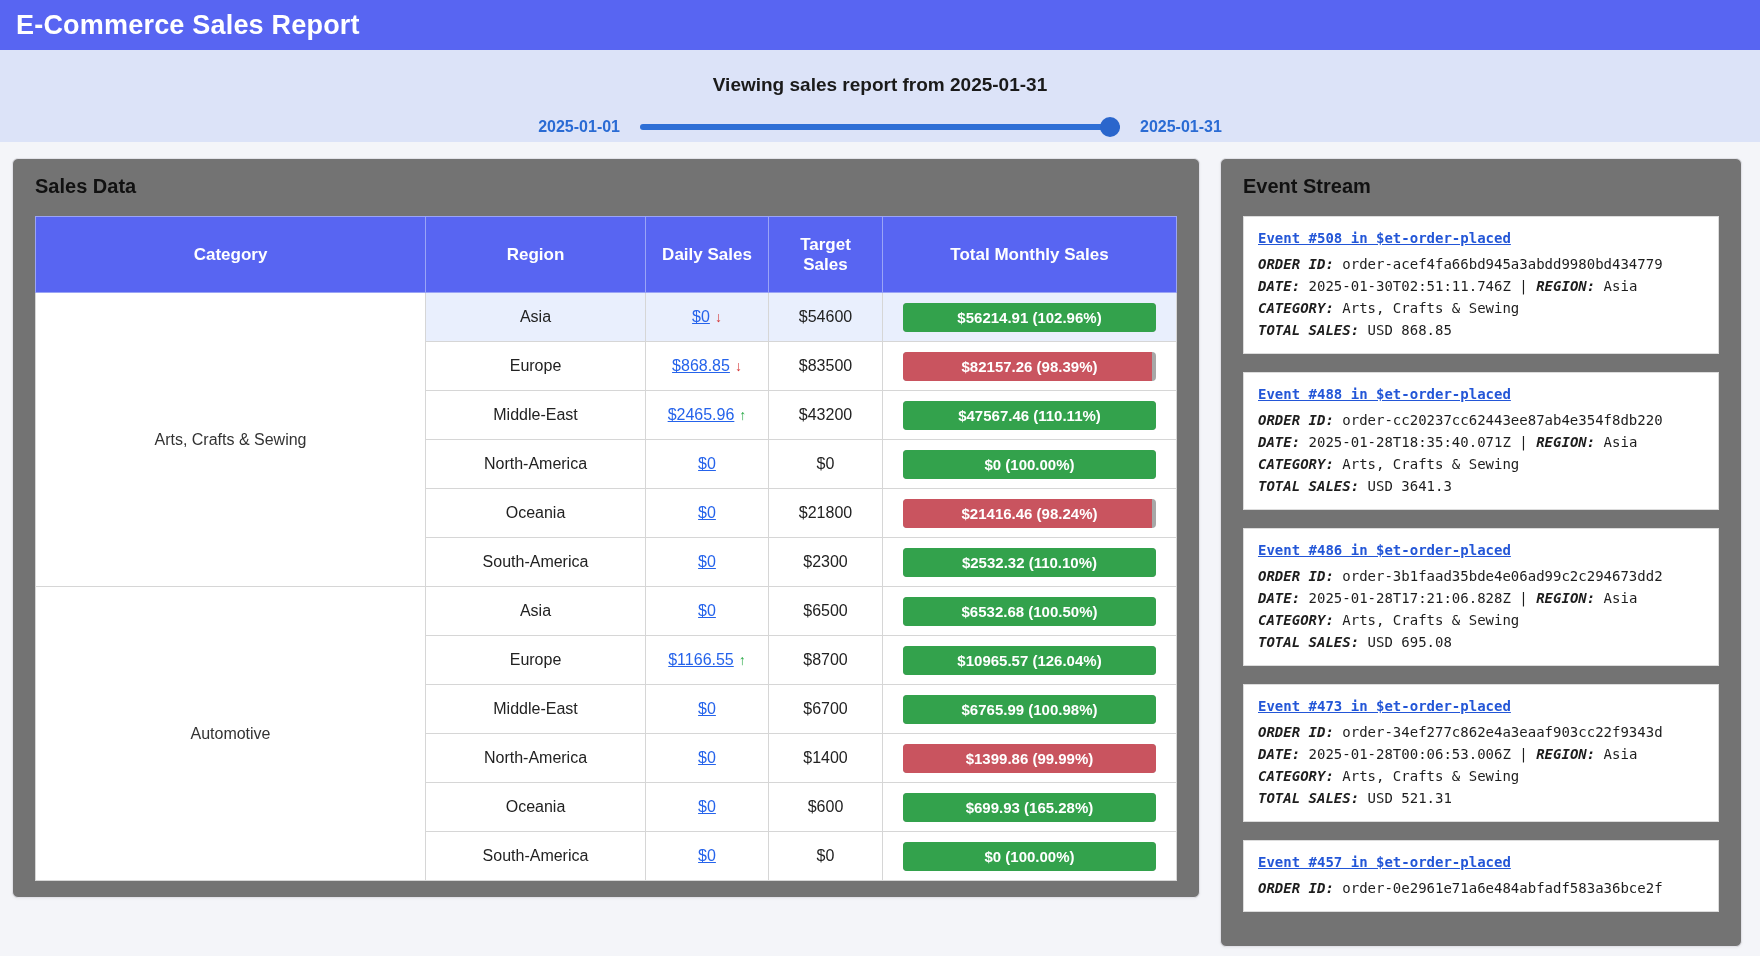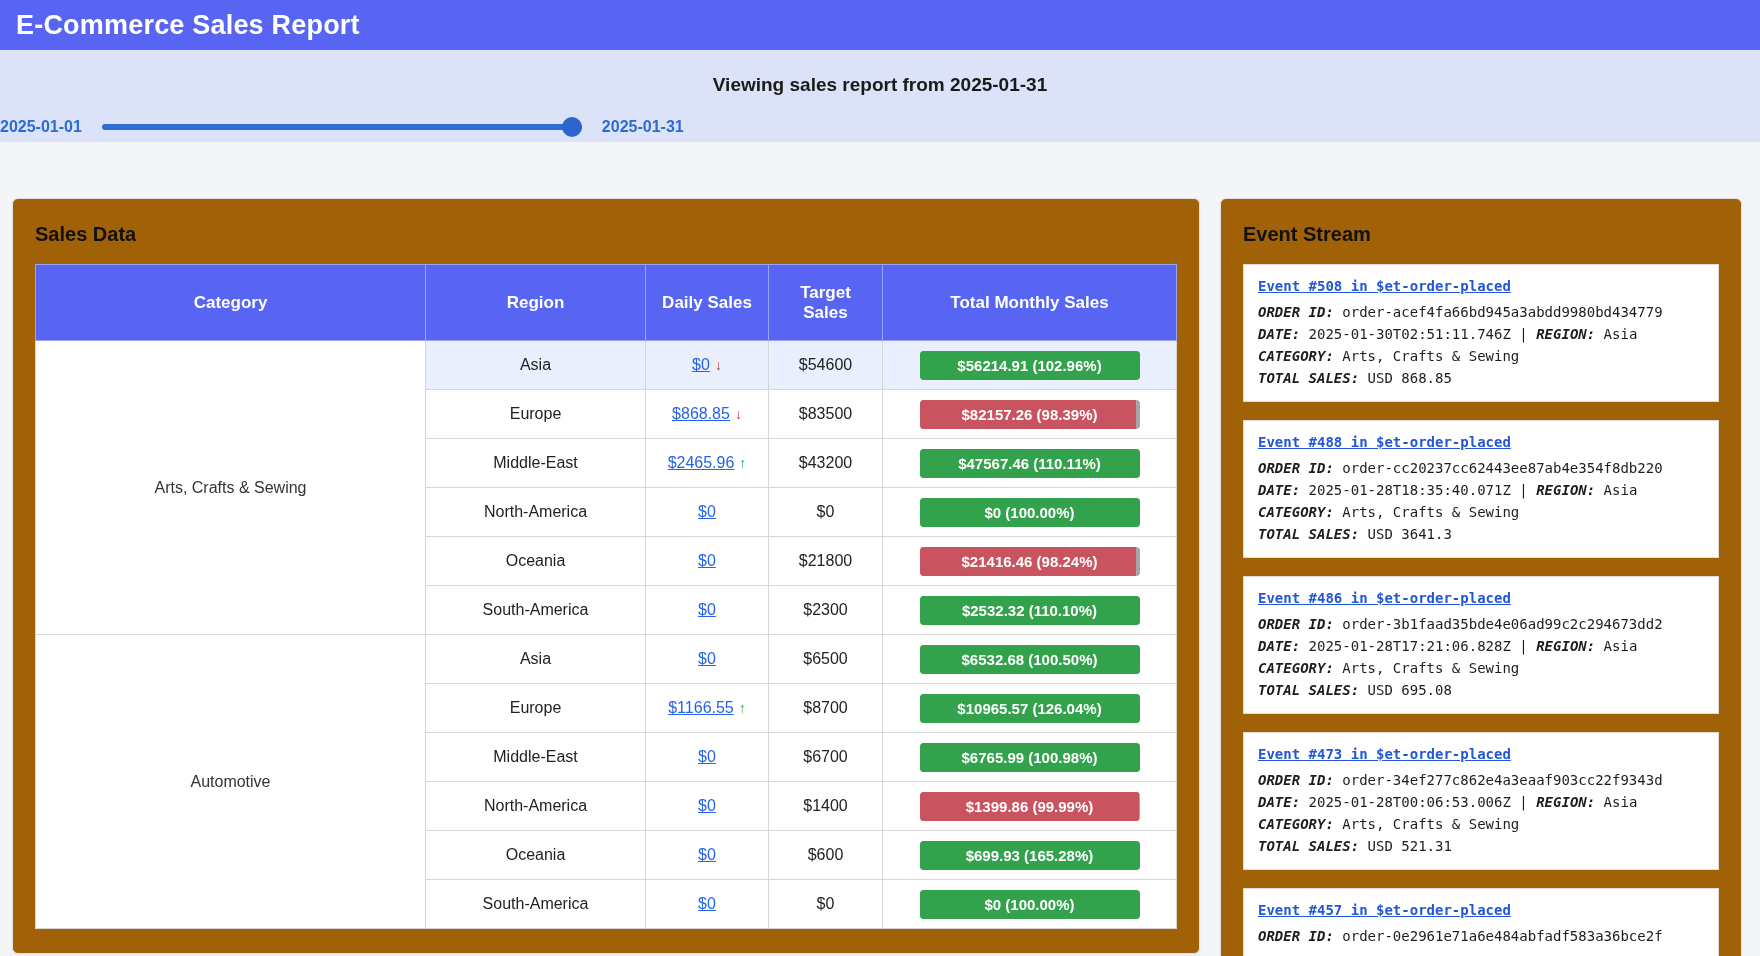--- a/index.html
+++ b/index.html
@@ -17,48 +17,48 @@
     background:#f4f5f9;
     font-family:"Liberation Sans",sans-serif;
     color:#222;
   }
   
   .topbar{height:50px;background:var(--accent-blue);display:flex;align-items:center;padding:0 16px;}
   .topbar h1{margin:0;color:#fff;font-size:27px;font-weight:700;letter-spacing:.2px;}
   
   .controls{height:92px;background:var(--band-bg);padding-top:24px;text-align:center;}
   .controls h2{margin:0 0 22px;font-size:19px;font-weight:700;color:#1a1a1a;}
-  .slider-row{display:flex;align-items:center;justify-content:flex-start;}
+  .slider-row{display:flex;align-items:center;justify-content:center;}
   .date-label{color:#2a6bd4;font-weight:700;font-size:16px;}
   .slider-track{position:relative;width:480px;height:6px;background:var(--slider-blue);border-radius:3px;margin:0 20px;cursor:pointer;}
   .slider-thumb{position:absolute;top:50%;width:20px;height:20px;margin-top:-10px;border-radius:50%;background:#2a66cc;cursor:grab;}
   
   .content{display:flex;align-items:flex-start;gap:20px;padding:16px 18px 0 12px;}
-  .panel{background:#a16207;border:1px solid #e2e2e8;border-radius:6px;box-shadow:0 1px 3px rgba(0,0,0,.05);padding:24px 22px;margin-top:40px;}
+  .panel{background:#737373;border:1px solid #e2e2e8;border-radius:6px;box-shadow:0 1px 3px rgba(0,0,0,.05);padding:16px 22px;}
   .sales-panel{flex:0 0 1188px;}
   .events-panel{flex:1;}
   .panel h3{margin:0 0 18px;font-size:20px;font-weight:700;color:#111;}
   
   .sales-table{width:100%;border-collapse:collapse;table-layout:fixed;}
   .sales-table th{
     background:var(--accent-blue);color:#fff;font-size:17px;font-weight:700;
     border:1px solid #9aa4f6;height:76px;padding:0 12px;text-align:center;
   }
   .sales-table td{
     border:1px solid #d6d6d6;text-align:center;font-size:16px;color:#222;
     height:49px;padding:0 10px;background:#fff;
   }
   .sales-table td.cat{color:#333;}
   .sales-table tr.hl td:not(.cat){background:#e9effd;}
   a.daily{color:var(--link-blue);text-decoration:underline;}
   .arrow{margin-left:5px;font-size:14px;font-weight:700;}
   .arrow.up{color:#27a844;}
   .arrow.down{color:#d63a3a;}
   
-  .badge{position:relative;display:inline-block;width:220px;height:29px;border-radius:4px;background:#a7a7a7;overflow:hidden;vertical-align:middle;}
+  .badge{position:relative;display:inline-block;width:253px;height:29px;border-radius:4px;background:#a7a7a7;overflow:hidden;vertical-align:middle;}
   .badge .fill{position:absolute;left:0;top:0;bottom:0;}
   .badge .fill.green{background:var(--success-green);}
   .badge .fill.red{background:var(--danger-red);}
   .badge .btxt{position:relative;display:block;line-height:29px;color:#fff;font-size:15px;font-weight:600;text-align:center;white-space:nowrap;}
   
   .event-card{border:1px solid #dcdcdc;border-radius:0;padding:12px 14px;margin-bottom:18px;background:#fff;}
   .event-title{display:inline-block;font-family:"DejaVu Sans Mono",monospace;font-weight:700;font-size:14px;color:#2356d7;text-decoration:underline;margin-bottom:7px;}
   .event-line{font-family:"DejaVu Sans Mono",monospace;font-size:14px;color:#1d1d1d;line-height:22px;white-space:nowrap;}
   .event-line b{font-weight:700;font-style:italic;}
 </style>

